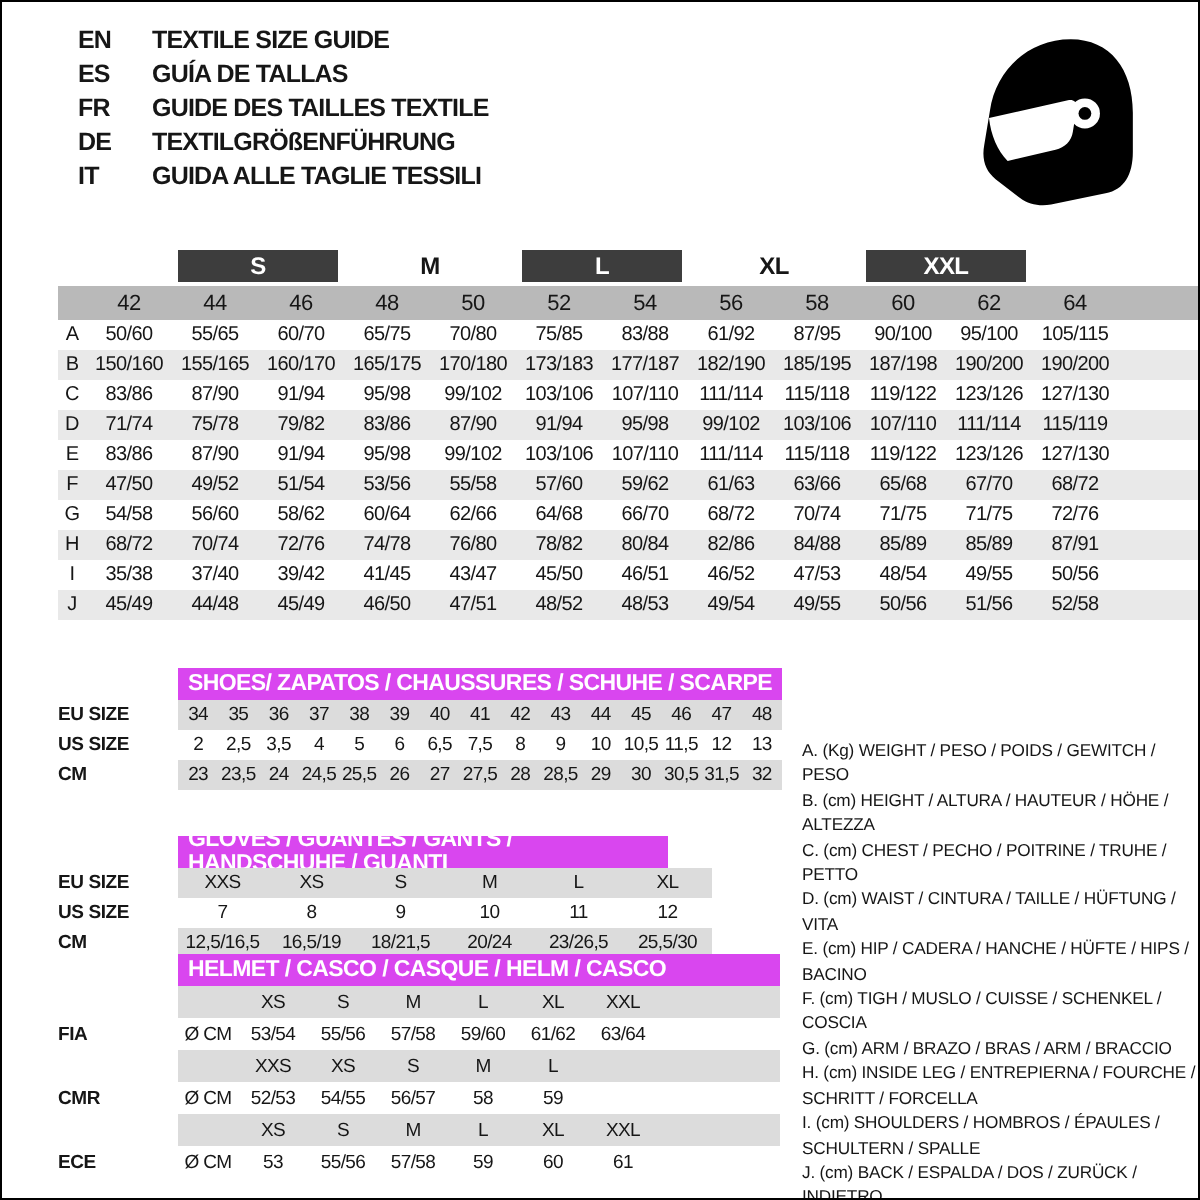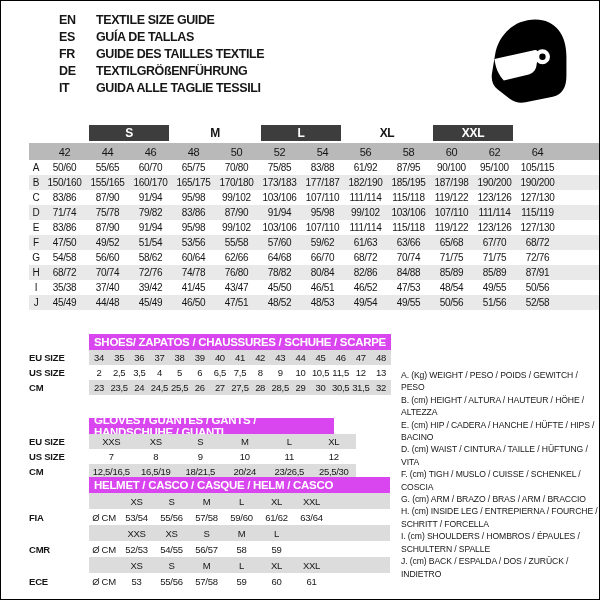--- a/index.html
+++ b/index.html
@@ -1,21 +1,21 @@
 <!DOCTYPE html>
 <html><head>
 <meta charset="utf-8">
 <style>
   html,body{margin:0;padding:0;background:#fff;}
   .page{position:relative;width:600px;height:600px;background:#fff;border:1px solid #000;
         box-sizing:border-box;overflow:hidden;color:#161616;
         font-family:"Liberation Sans","DejaVu Sans",sans-serif;}
 
   
-  .lang-list{position:absolute;top:10px;left:38px;margin-left:20px;}
+  .lang-list{position:absolute;top:10px;left:38px;}
   .lang-row{display:flex;height:17px;align-items:center;font-weight:bold;font-size:12.5px;letter-spacing:-0.4px;}
   .lang-code{width:37px;}
   .helmet-icon{position:absolute;top:12px;left:478px;width:94px;height:94px;}
 
   
   .main-table{position:absolute;left:28px;top:124px;width:570px;}
   .m-row{display:grid;grid-template-columns:14px repeat(12,43px) minmax(0,1fr);
          height:15px;align-items:center;text-align:center;font-size:10px;letter-spacing:-0.3px;}
   .m-band-row{height:16px;margin-bottom:2px;}
   .size-band{height:16px;display:flex;align-items:center;justify-content:center;
@@ -433,22 +433,23 @@
           <div class="s-cell">59</div>
           <div class="s-cell">60</div>
           <div class="s-cell">61</div>
         </div>
       </div>
     </div>
 
   <div class="legend">
       <div class="legend-item">A. (Kg) WEIGHT / PESO / POIDS / GEWITCH / PESO</div>
       <div class="legend-item">B. (cm) HEIGHT / ALTURA / HAUTEUR / HÖHE / ALTEZZA</div>
+      <div class="legend-item">C. (cm) CHEST / PECHO / POITRINE / TRUHE / PETTO</div>
+      <div class="legend-item">D. (cm) WAIST / CINTURA / TAILLE / HÜFTUNG / VITA</div>
       <div class="legend-item">E. (cm) HIP / CADERA / HANCHE / HÜFTE / HIPS /  BACINO</div>
-      <div class="legend-item">D. (cm) WAIST / CINTURA / TAILLE / HÜFTUNG / VITA</div>
       <div class="legend-item">F.  (cm) TIGH / MUSLO / CUISSE / SCHENKEL / COSCIA</div>
       <div class="legend-item">G. (cm) ARM  / BRAZO / BRAS / ARM / BRACCIO</div>
       <div class="legend-item">H. (cm) INSIDE LEG / ENTREPIERNA / FOURCHE / SCHRITT / FORCELLA</div>
       <div class="legend-item">I.  (cm) SHOULDERS / HOMBROS / ÉPAULES / SCHULTERN / SPALLE</div>
       <div class="legend-item">J. (cm) BACK / ESPALDA / DOS / ZURÜCK / INDIETRO</div>
     </div>
 
 </div>
 
 </body></html>

